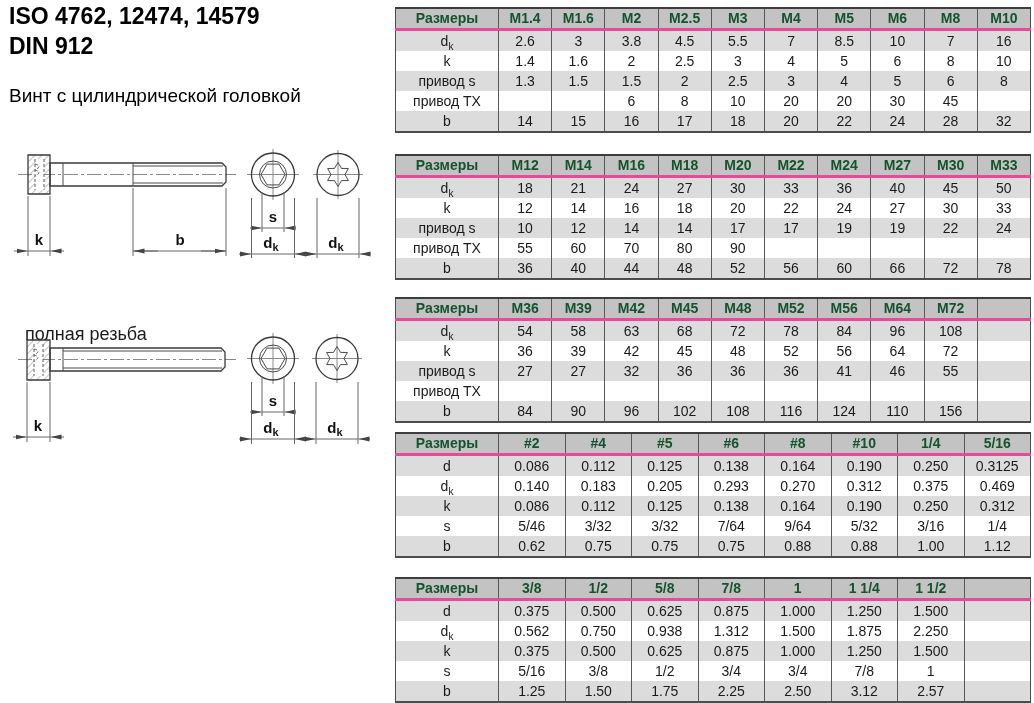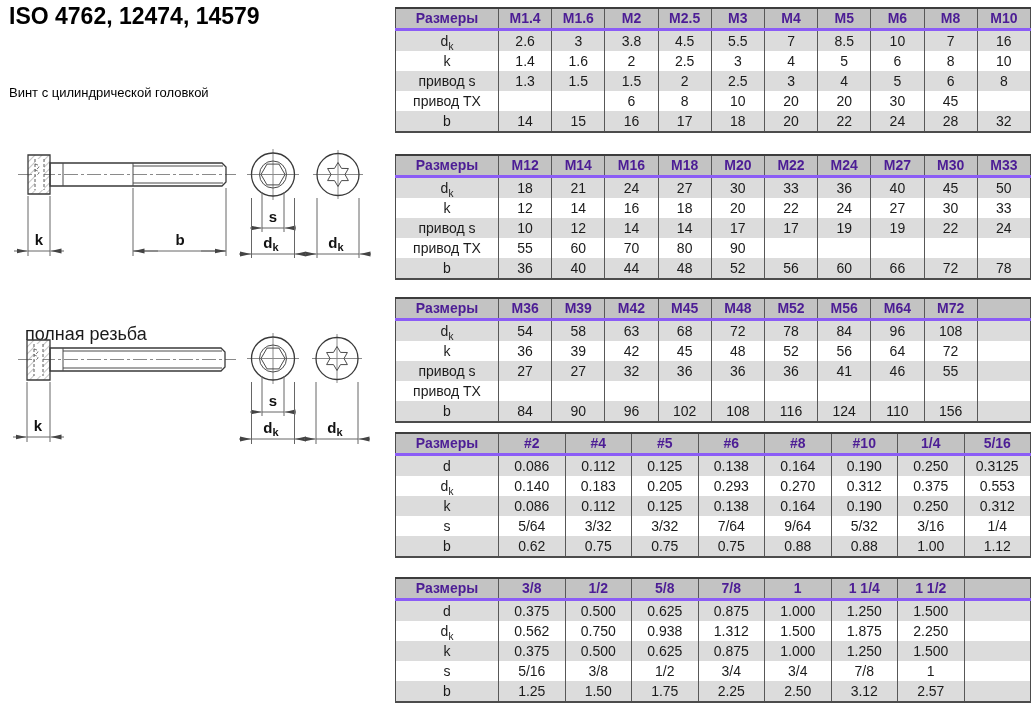--- a/index.html
+++ b/index.html
@@ -6,21 +6,21 @@
   body {
     width:1034px; height:703px;
     font-family:"Liberation Sans", sans-serif;
     color:#1b1b1b;
   }
   .page { position:relative; width:1034px; height:703px; overflow:hidden; background:#fff; }
 
   
   .title-block { position:absolute; left:9px; top:1px; }
   .title-line { font-size:23px; font-weight:bold; line-height:30px; color:#000; letter-spacing:0; }
-  .subtitle { position:absolute; left:9px; top:85px; font-size:13px; font-weight:normal; color:#000; }
+  .subtitle { position:absolute; left:9px; top:85px; font-size:19px; font-weight:normal; color:#000; }
   .full-thread { position:absolute; left:25px; top:296px; font-size:18px; color:#1a1a1a;margin-top:28px; }
 
   
   .drawing { position:absolute; left:8px; }
   .drawing-1 { top:146px; }
   .drawing-2 { top:330px; }
   .drawing line, .drawing path, .drawing rect, .drawing circle, .drawing polygon {
     vector-effect:non-scaling-stroke;
   }
   .obj { stroke:#3a3a3a; stroke-width:1.3; fill:none; }
@@ -41,35 +41,36 @@
     border-bottom:2px solid #4c4c4c;
   }
   .pos-0 { top:7px; } .pos-1 { top:154px; } .pos-2 { top:297px; } .pos-3 { top:432px; } .pos-4 { top:577px; }
   .dim-table col.label-col { width:103px; }
   .dim-table th, .dim-table td {
     text-align:center; vertical-align:middle;
     padding:0; height:20px; line-height:20px;
     overflow:hidden; white-space:nowrap;
   }
   .dim-table th {
-    background:#c3c3c3; font-weight:bold; color:#4c1d95;
-    border-bottom:3px solid #8b5cf6; height:19px; line-height:19px;
+    background:#c3c3c3; font-weight:bold; color:#14532d;
+    border-bottom:3px solid #ec4899; height:19px; line-height:19px;
   }
   .dim-table th:not(:first-child), .dim-table td:not(:first-child) { border-left:1px solid #585858; }
   .dim-table tbody tr:nth-child(odd) { background:#dcdcdc; }
   .dim-table tbody tr:nth-child(even) { background:#ffffff; }
   .dim-table sub { font-size:10px; line-height:0; }
 </style>
 </head>
 <body>
 
 <div class="page">
 
   <div class="title-block">
     <div class="title-line">ISO 4762, 12474, 14579</div>
+    <div class="title-line">DIN 912</div>
   </div>
   <div class="subtitle">Винт с цилиндрической головкой</div>
 
   <svg class="drawing drawing-1" width="364" height="122" viewBox="0 0 364 122">
     <defs>
       <marker id="arr1" markerUnits="userSpaceOnUse" markerWidth="11" markerHeight="6" refX="11" refY="3" orient="auto">
         <polygon points="0,0.6 11,3 0,5.4" fill="#444"></polygon>
       </marker>
       <pattern id="hatch1" width="5" height="5" patternUnits="userSpaceOnUse" patternTransform="rotate(45)">
         <line x1="0" y1="0" x2="0" y2="5" stroke="#8a8a8a" stroke-width="1"></line>
@@ -542,36 +543,36 @@
           </tr>
           <tr>
             <td>d<sub>k</sub></td>
             <td>0.140</td>
             <td>0.183</td>
             <td>0.205</td>
             <td>0.293</td>
             <td>0.270</td>
             <td>0.312</td>
             <td>0.375</td>
-            <td>0.553</td>
+            <td>0.469</td>
           </tr>
           <tr>
             <td>k</td>
             <td>0.086</td>
             <td>0.112</td>
             <td>0.125</td>
             <td>0.138</td>
             <td>0.164</td>
             <td>0.190</td>
             <td>0.250</td>
             <td>0.312</td>
           </tr>
           <tr>
             <td>s</td>
-            <td>5/64</td>
+            <td>5/46</td>
             <td>3/32</td>
             <td>3/32</td>
             <td>7/64</td>
             <td>9/64</td>
             <td>5/32</td>
             <td>3/16</td>
             <td>1/4</td>
           </tr>
           <tr>
             <td>b</td>

